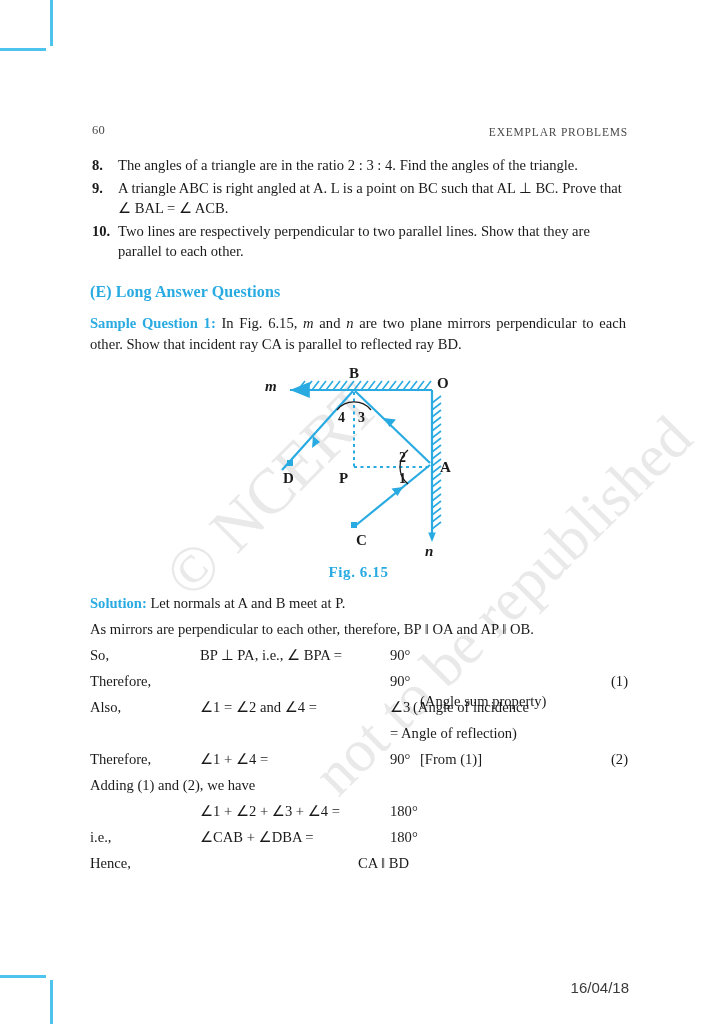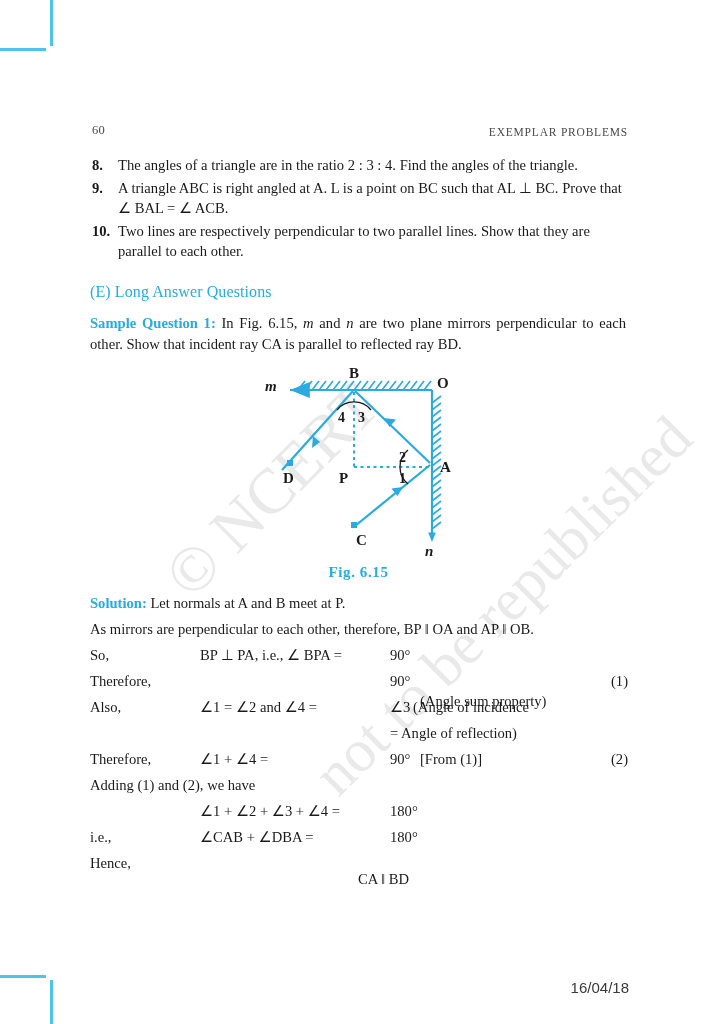--- a/index.html
+++ b/index.html
@@ -88,21 +88,21 @@
     font-weight: bold;
     min-width: 26px;
     flex: 0 0 26px;
   }
   .qtext { flex: 1 1 auto; }
 
   .section-head {
     position: absolute;
     left: 90px; top: 283px;
     font-size: 16px;
-    font-weight: normal;
+    font-weight: bold;
     color: #29ABE2;
     letter-spacing: 0.1px;
   }
 
   .sample-q {
     position: absolute;
     left: 90px; top: 313px;
     width: 536px;
     font-size: 14.6px;
     line-height: 21px;
@@ -344,20 +344,20 @@
     </div>
 
     <div class="line">
       <span class="col-a">i.e.,</span>
       <span class="col-b" style="left:110px;width:180px;">∠CAB + ∠DBA =</span>
       <span class="col-c" style="left:300px;">180°</span>
     </div>
 
     <div class="line">
       <span class="col-a">Hence,</span>
-      <span class="col-c" style="left:268px;margin-top:16px;">CA ǁ BD</span>
+      <span class="col-c" style="left:268px;">CA ǁ BD</span>
     </div>
 
   </div>
 
   <div class="footer-date">16/04/18</div>
 
 </div>
 
 </body></html>

